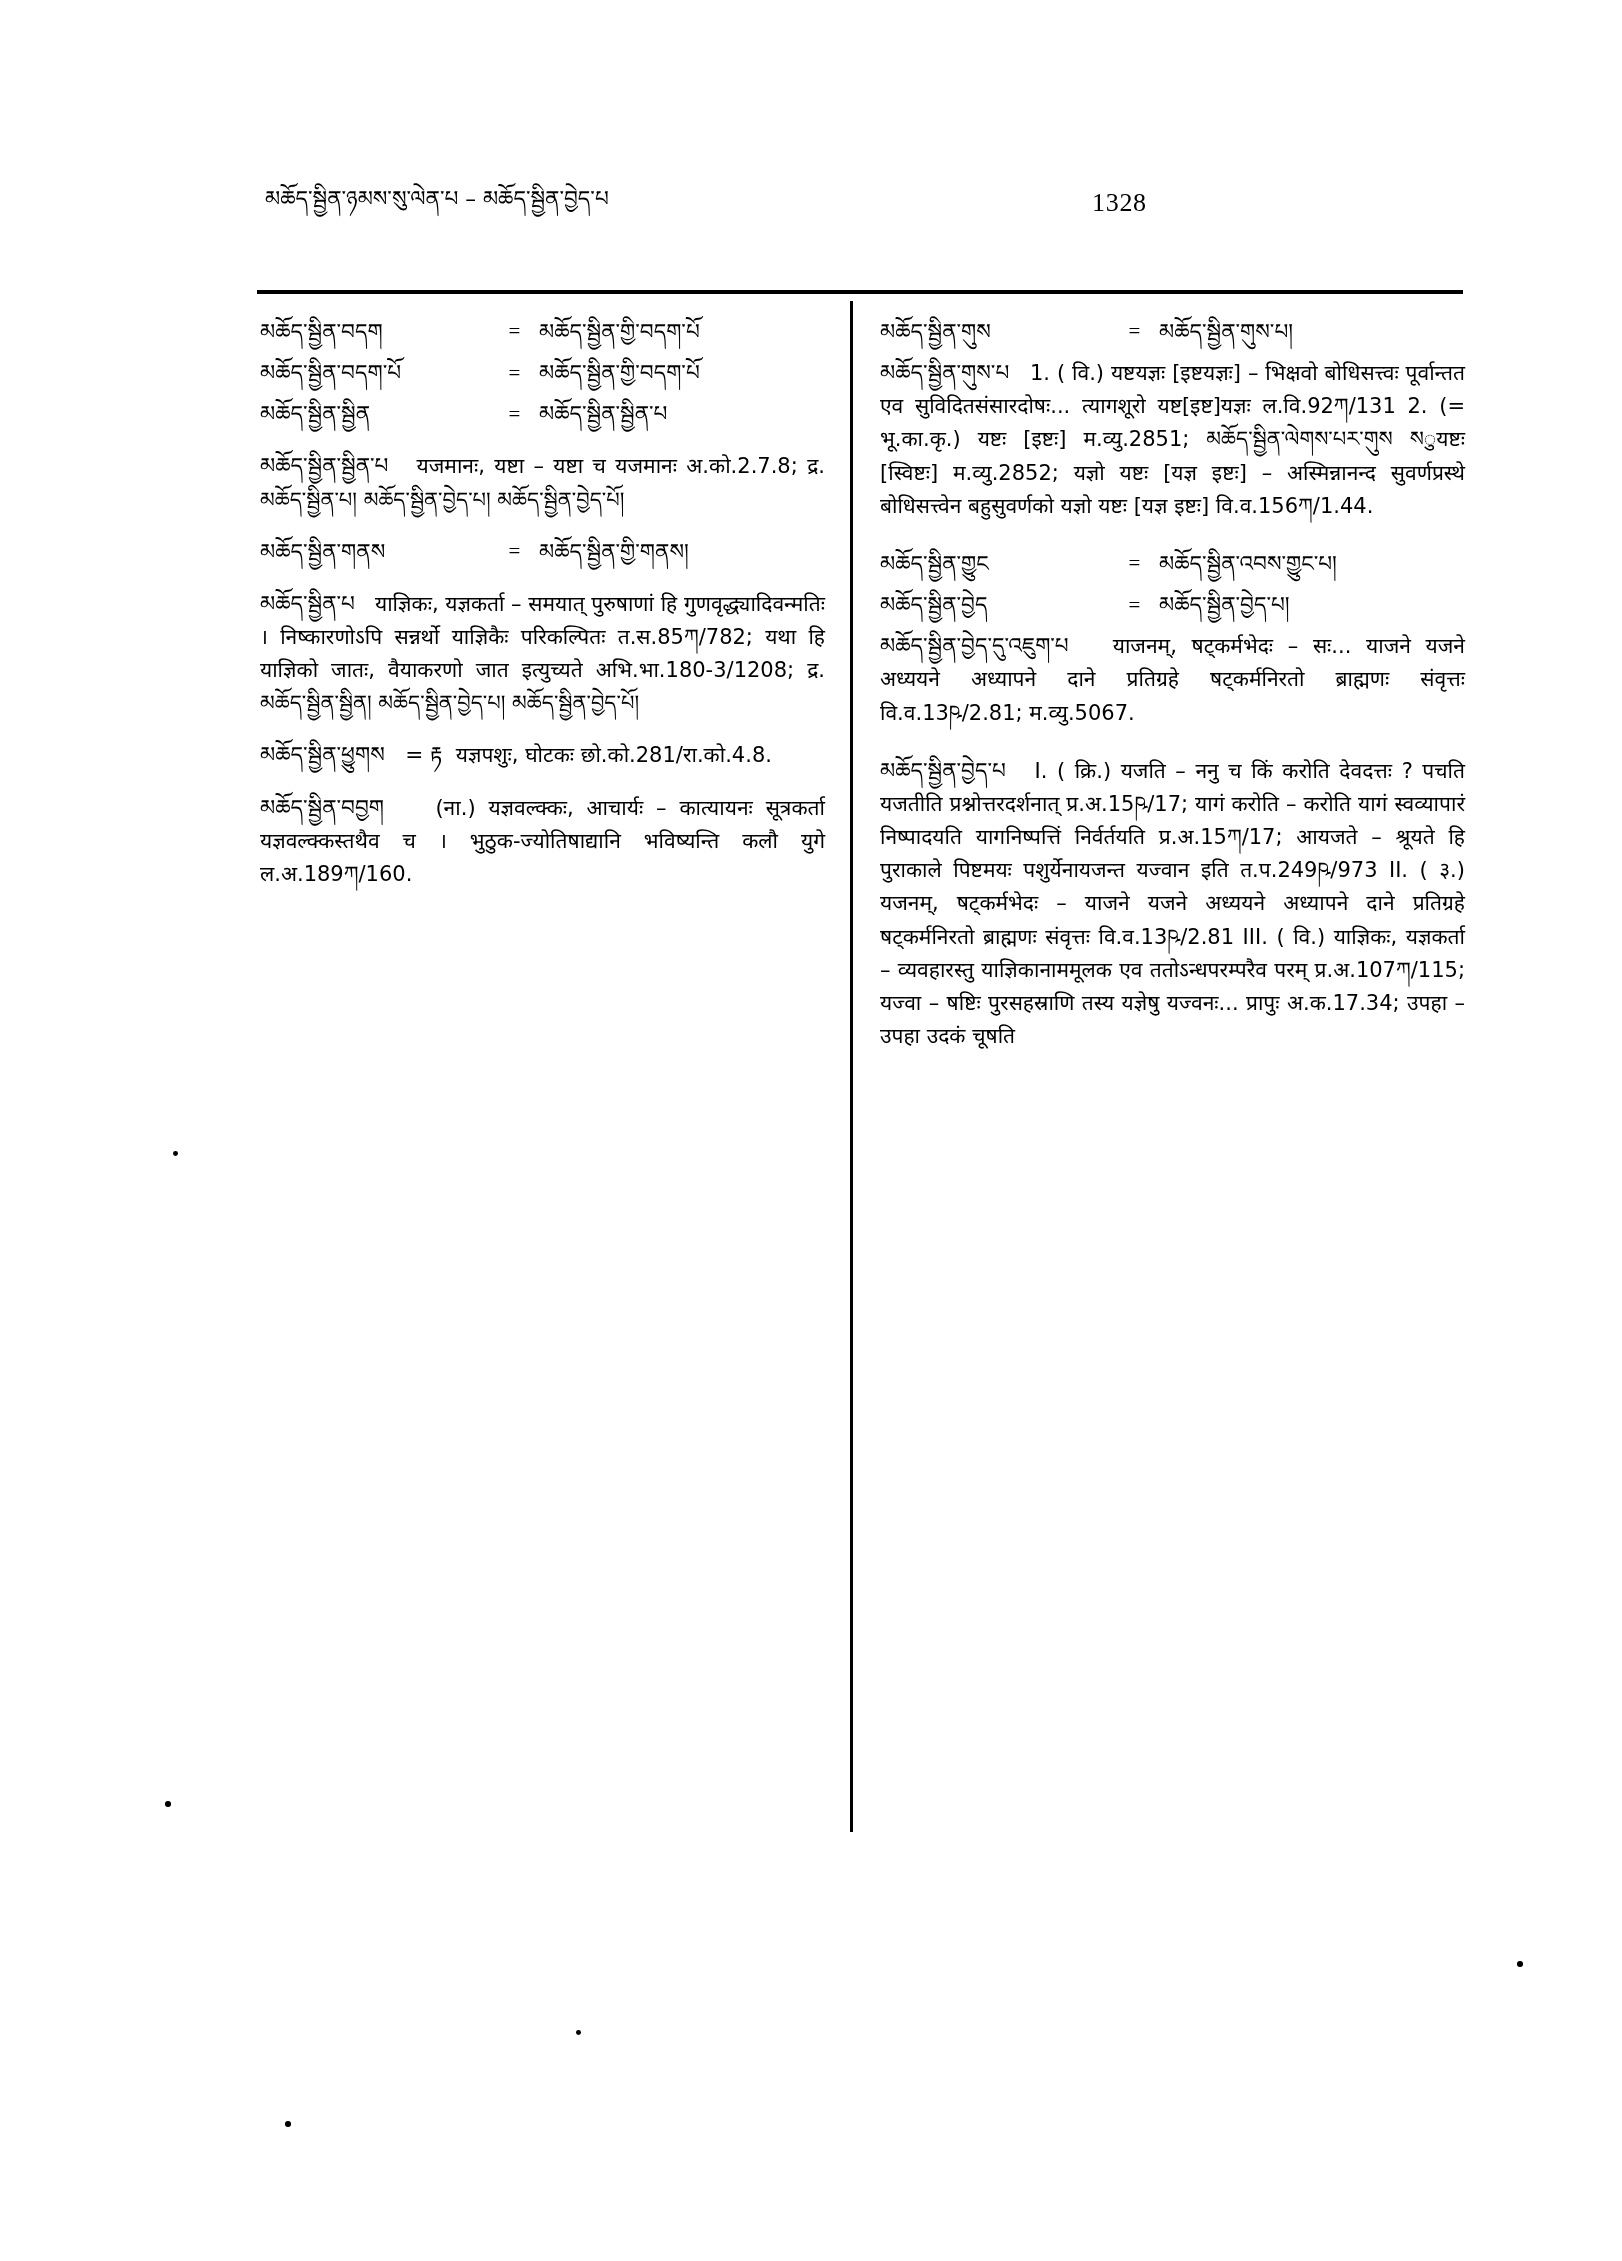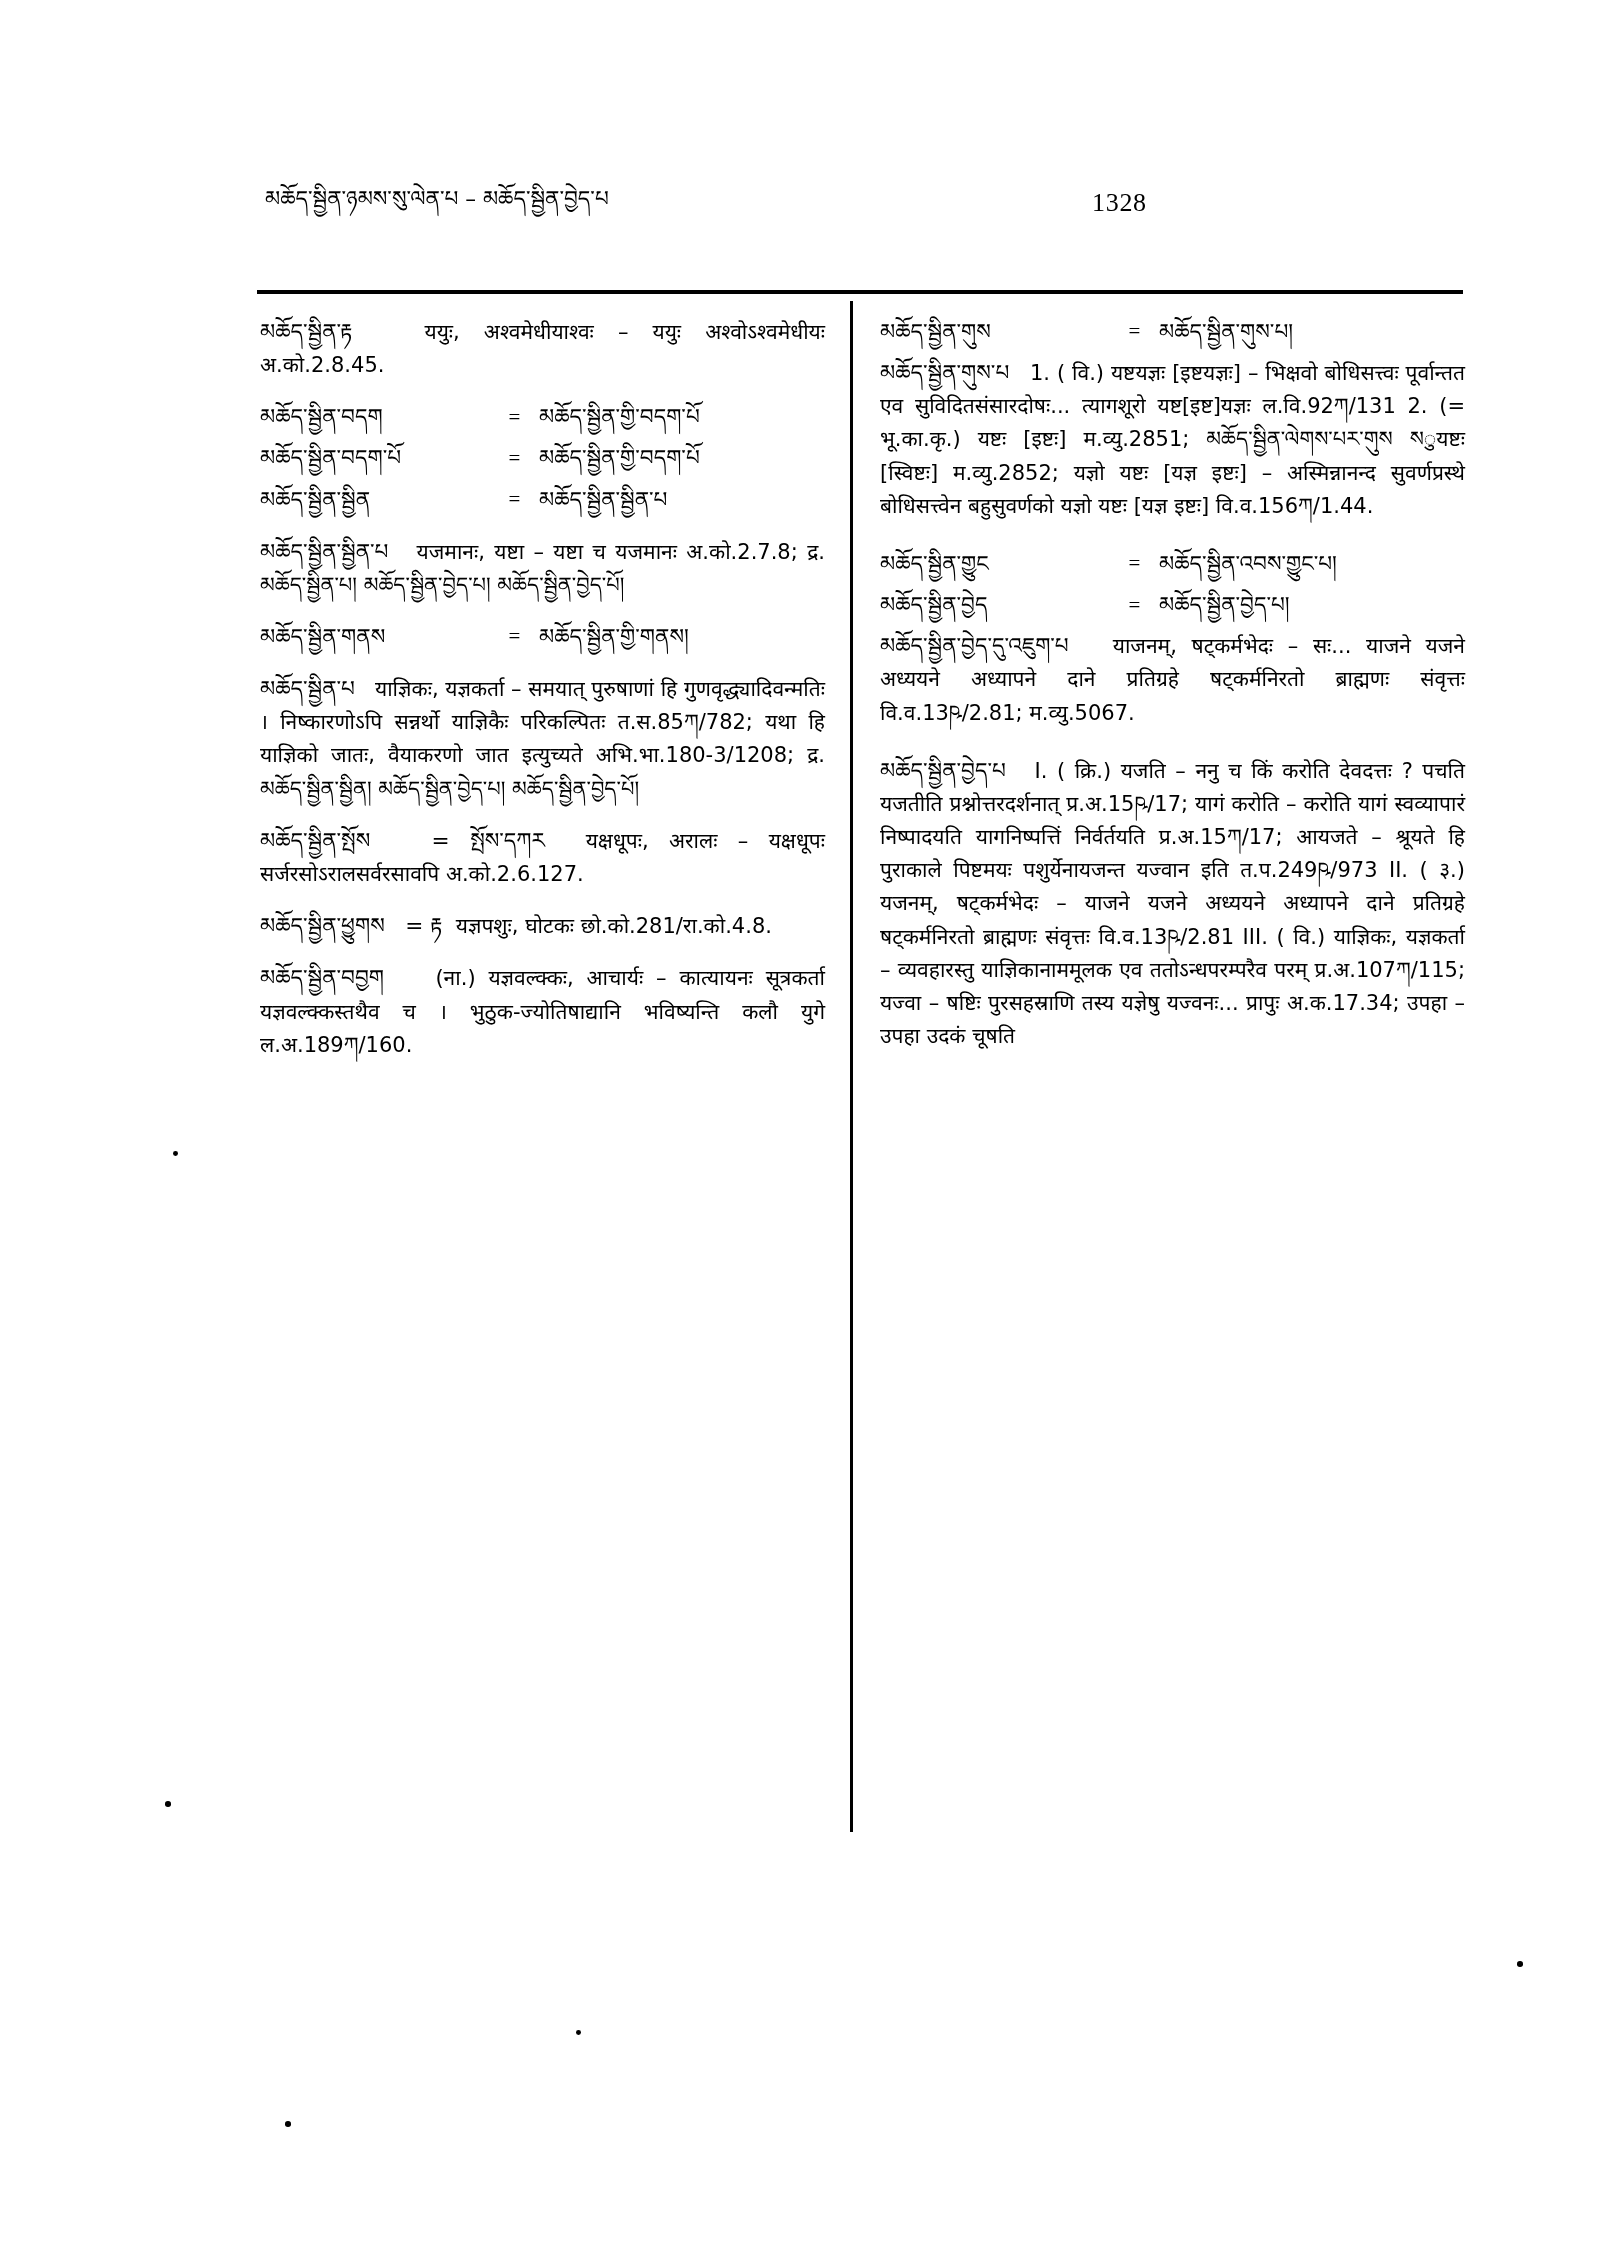--- a/index.html
+++ b/index.html
@@ -140,24 +140,20 @@
     <div class="header-running tib">མཆོད་སྦྱིན་ཉམས་སུ་ལེན་པ – མཆོད་སྦྱིན་བྱེད་པ</div>
     <div class="header-page-number">1328</div>
   </div>
 
   <div class="rule-top"></div>
   <div class="divider"></div>
 
   <div class="col col-left">
 
 
-    <div class="entry">
-      <p><span class="tib headword">མཆོད་སྦྱིན་རྟ</span>
-        <span class="dev">&nbsp;&nbsp;</span><span class="dev">ययुः, अश्वमेधीयाश्वः – ययुः अश्वोऽश्वमेधीयः अ.को.2.8.45.</span></p>
-    </div>
 
     <div class="entry tight">
       <div class="eq-row">
         <span class="tib headword eq-left">མཆོད་སྦྱིན་བདག</span>
         <span class="eq-sign">=</span>
         <span class="tib eq-right">མཆོད་སྦྱིན་གྱི་བདག་པོ</span>
       </div>
     </div>
 
     <div class="entry tight">
@@ -187,25 +183,20 @@
         <span class="eq-sign">=</span>
         <span class="tib eq-right">མཆོད་སྦྱིན་གྱི་གནས།</span>
       </div>
     </div>
 
     <div class="entry">
       <p><span class="tib headword">མཆོད་སྦྱིན་པ</span>
         <span class="dev">&nbsp;&nbsp;</span><span class="dev">याज्ञिकः, यज्ञकर्ता – समयात् पुरुषाणां हि गुणवृद्ध्यादिवन्मतिः । निष्कारणोऽपि सन्नर्थो याज्ञिकैः परिकल्पितः त.स.85ཀ/782; यथा हि याज्ञिको जातः, वैयाकरणो जात इत्युच्यते अभि.भा.180-3/1208; द्र. མཆོད་སྦྱིན་སྦྱིན། མཆོད་སྦྱིན་བྱེད་པ། མཆོད་སྦྱིན་བྱེད་པོ།</span></p>
     </div>
 
-    <div class="entry">
-      <p><span class="tib headword">མཆོད་སྦྱིན་སྤོས</span>
-        <span class="tib">&nbsp;&nbsp;</span><span class="tib">= སྤོས་དཀར</span>
-        <span class="dev">&nbsp;</span><span class="dev">यक्षधूपः, अरालः – यक्षधूपः सर्जरसोऽरालसर्वरसावपि अ.को.2.6.127.</span></p>
-    </div>
 
     <div class="entry">
       <p><span class="tib headword">མཆོད་སྦྱིན་ཕྱུགས</span>
         <span class="tib">&nbsp;&nbsp;</span><span class="tib">= རྟ</span>
         <span class="dev">&nbsp;</span><span class="dev">यज्ञपशुः, घोटकः छो.को.281/रा.को.4.8.</span></p>
     </div>
 
     <div class="entry">
       <p><span class="tib headword">མཆོད་སྦྱིན་བབྱག</span>
         <span class="dev">&nbsp;&nbsp;&nbsp;</span><span class="dev">(ना.) यज्ञवल्क्कः, आचार्यः – कात्यायनः सूत्रकर्ता यज्ञवल्क्कस्तथैव च । भुठुक-ज्योतिषाद्यानि भविष्यन्ति कलौ युगे ल.अ.189ཀ/160.</span></p>

